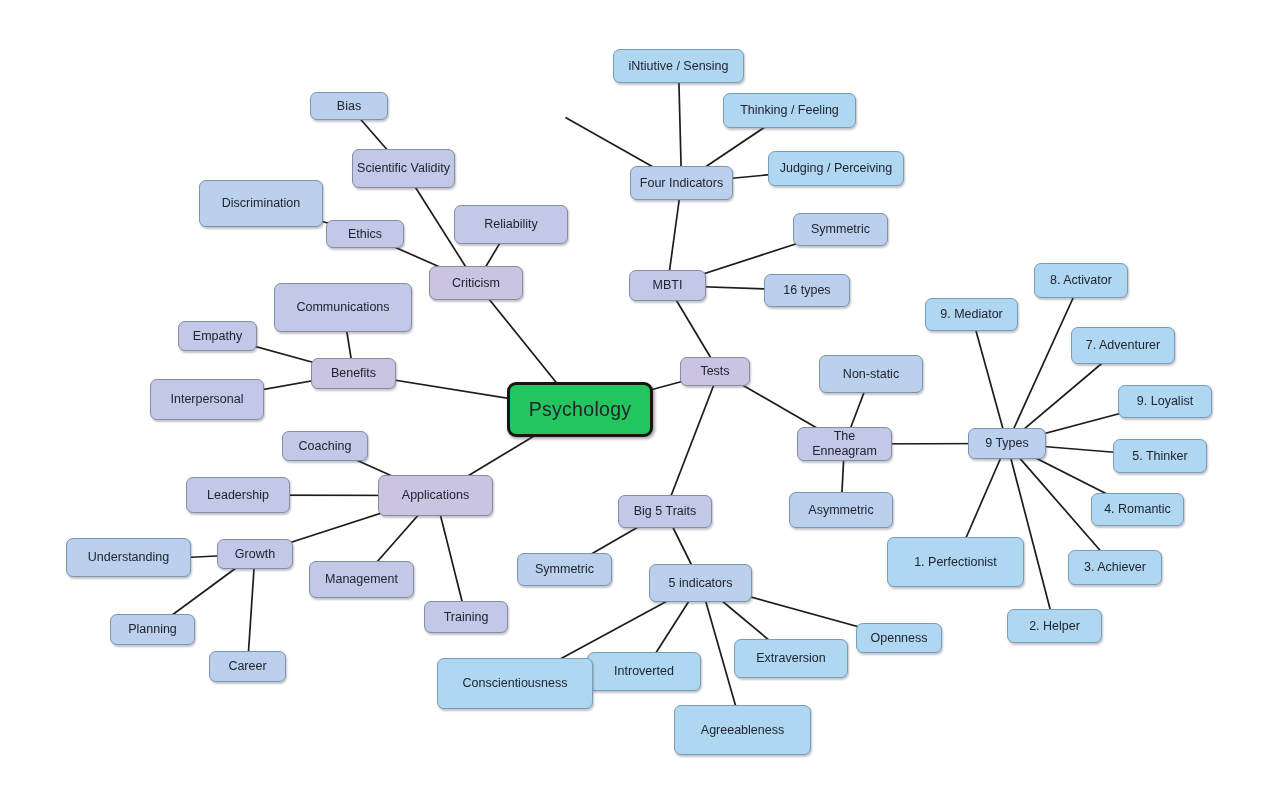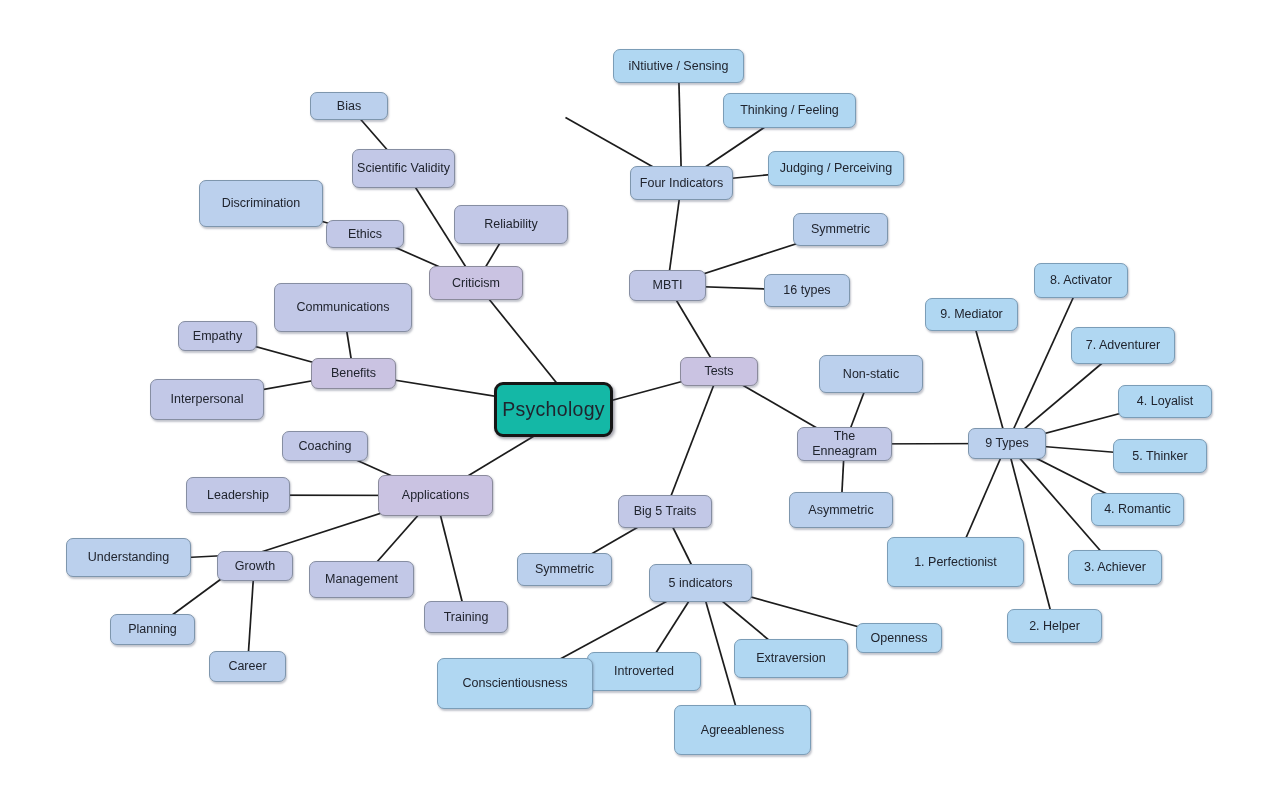--- a/index.html
+++ b/index.html
@@ -109,24 +109,24 @@
       <line x1="1007" y1="443.5" x2="1115" y2="567.5" stroke="#1c1c1c" stroke-width="1.7"></line>
       <line x1="1007" y1="443.5" x2="1054.5" y2="626" stroke="#1c1c1c" stroke-width="1.7"></line>
       <line x1="1007" y1="443.5" x2="955.5" y2="562" stroke="#1c1c1c" stroke-width="1.7"></line>
       <line x1="700.5" y1="583" x2="899" y2="638" stroke="#1c1c1c" stroke-width="1.7"></line>
       <line x1="700.5" y1="583" x2="791" y2="658.5" stroke="#1c1c1c" stroke-width="1.7"></line>
       <line x1="700.5" y1="583" x2="644" y2="671.5" stroke="#1c1c1c" stroke-width="1.7"></line>
       <line x1="700.5" y1="583" x2="515" y2="683.5" stroke="#1c1c1c" stroke-width="1.7"></line>
       <line x1="700.5" y1="583" x2="742.5" y2="730" stroke="#1c1c1c" stroke-width="1.7"></line>
     </svg>
   <div class="nodes">
-      <div class="node level-0" style="left: 494px; top: 382px; width: 119px; height: 55px; background: #14b8a6; border-color: rgb(22, 22, 22);">
+      <div class="node level-0" style="left: 507px; top: 382px; width: 146px; height: 55px; background: #22c55e; border-color: rgb(22, 22, 22);">
         <span class="node-label">Psychology</span>
       </div>
-      <div class="node level-1" style="left: 680px; top: 357px; width: 78px; height: 29px; background: rgb(202, 195, 226); border-color: rgb(139, 139, 156);">
+      <div class="node level-1" style="left: 680px; top: 357px; width: 70px; height: 29px; background: rgb(202, 195, 226); border-color: rgb(139, 139, 156);">
         <span class="node-label">Tests</span>
       </div>
       <div class="node level-1" style="left: 429px; top: 266px; width: 94px; height: 34px; background: rgb(202, 195, 226); border-color: rgb(139, 139, 156);">
         <span class="node-label">Criticism</span>
       </div>
       <div class="node level-1" style="left: 311px; top: 358px; width: 85px; height: 31px; background: rgb(202, 195, 226); border-color: rgb(139, 139, 156);">
         <span class="node-label">Benefits</span>
       </div>
       <div class="node level-1" style="left: 378px; top: 475px; width: 115px; height: 41px; background: rgb(202, 195, 226); border-color: rgb(139, 139, 156);">
         <span class="node-label">Applications</span>
@@ -157,21 +157,21 @@
       </div>
       <div class="node level-2" style="left: 150px; top: 379px; width: 114px; height: 41px; background: rgb(194, 200, 231); border-color: rgb(134, 142, 162);">
         <span class="node-label">Interpersonal</span>
       </div>
       <div class="node level-2" style="left: 282px; top: 431px; width: 86px; height: 30px; background: rgb(194, 200, 231); border-color: rgb(134, 142, 162);">
         <span class="node-label">Coaching</span>
       </div>
       <div class="node level-2" style="left: 186px; top: 477px; width: 104px; height: 36px; background: rgb(194, 200, 231); border-color: rgb(134, 142, 162);">
         <span class="node-label">Leadership</span>
       </div>
-      <div class="node level-2" style="left: 217px; top: 539px; width: 76px; height: 30px; background: rgb(194, 200, 231); border-color: rgb(134, 142, 162); margin-top: 12px;">
+      <div class="node level-2" style="left: 217px; top: 539px; width: 76px; height: 30px; background: rgb(194, 200, 231); border-color: rgb(134, 142, 162);">
         <span class="node-label">Growth</span>
       </div>
       <div class="node level-2" style="left: 309px; top: 561px; width: 105px; height: 37px; background: rgb(194, 200, 231); border-color: rgb(134, 142, 162);">
         <span class="node-label">Management</span>
       </div>
       <div class="node level-2" style="left: 424px; top: 601px; width: 84px; height: 32px; background: rgb(194, 200, 231); border-color: rgb(134, 142, 162);">
         <span class="node-label">Training</span>
       </div>
       <div class="node level-3" style="left: 630px; top: 166px; width: 103px; height: 34px; background: rgb(187, 208, 237); border-color: rgb(126, 150, 173);">
         <span class="node-label">Four Indicators</span>
@@ -224,21 +224,21 @@
       <div class="node level-4" style="left: 925px; top: 298px; width: 93px; height: 33px; background: rgb(176, 215, 242); border-color: rgb(123, 157, 183);">
         <span class="node-label">9. Mediator</span>
       </div>
       <div class="node level-4" style="left: 1034px; top: 263px; width: 94px; height: 35px; background: rgb(176, 215, 242); border-color: rgb(123, 157, 183);">
         <span class="node-label">8. Activator</span>
       </div>
       <div class="node level-4" style="left: 1071px; top: 327px; width: 104px; height: 37px; background: rgb(176, 215, 242); border-color: rgb(123, 157, 183);">
         <span class="node-label">7. Adventurer</span>
       </div>
       <div class="node level-4" style="left: 1118px; top: 385px; width: 94px; height: 33px; background: rgb(176, 215, 242); border-color: rgb(123, 157, 183);">
-        <span class="node-label">4. Loyalist</span>
+        <span class="node-label">9. Loyalist</span>
       </div>
       <div class="node level-4" style="left: 1113px; top: 439px; width: 94px; height: 34px; background: rgb(176, 215, 242); border-color: rgb(123, 157, 183);">
         <span class="node-label">5. Thinker</span>
       </div>
       <div class="node level-4" style="left: 1091px; top: 493px; width: 93px; height: 33px; background: rgb(176, 215, 242); border-color: rgb(123, 157, 183);">
         <span class="node-label">4. Romantic</span>
       </div>
       <div class="node level-4" style="left: 1068px; top: 550px; width: 94px; height: 35px; background: rgb(176, 215, 242); border-color: rgb(123, 157, 183);">
         <span class="node-label">3. Achiever</span>
       </div>

